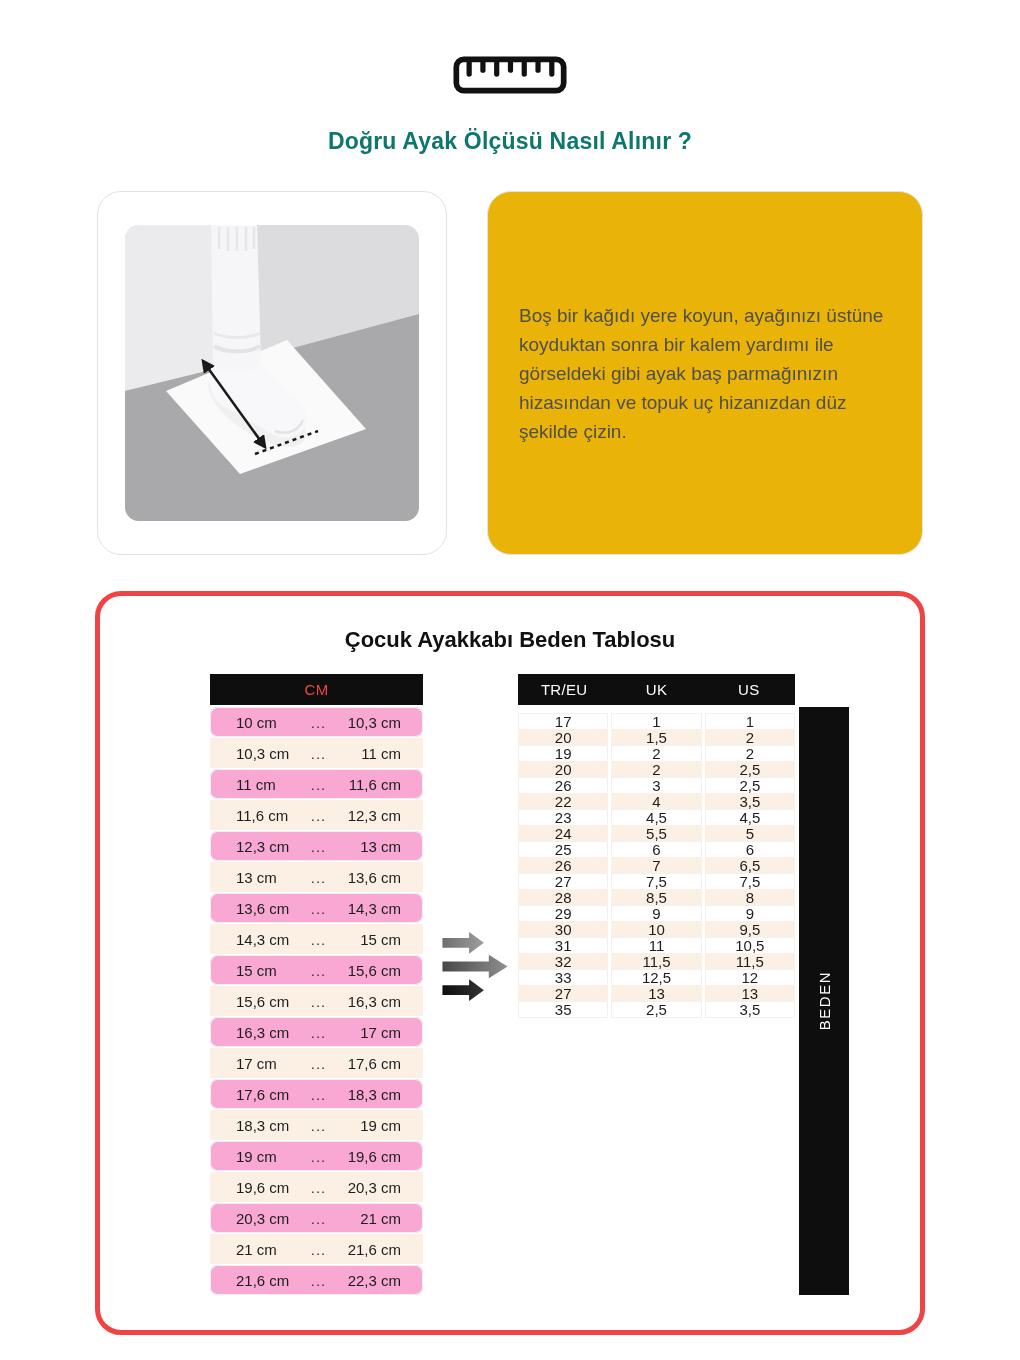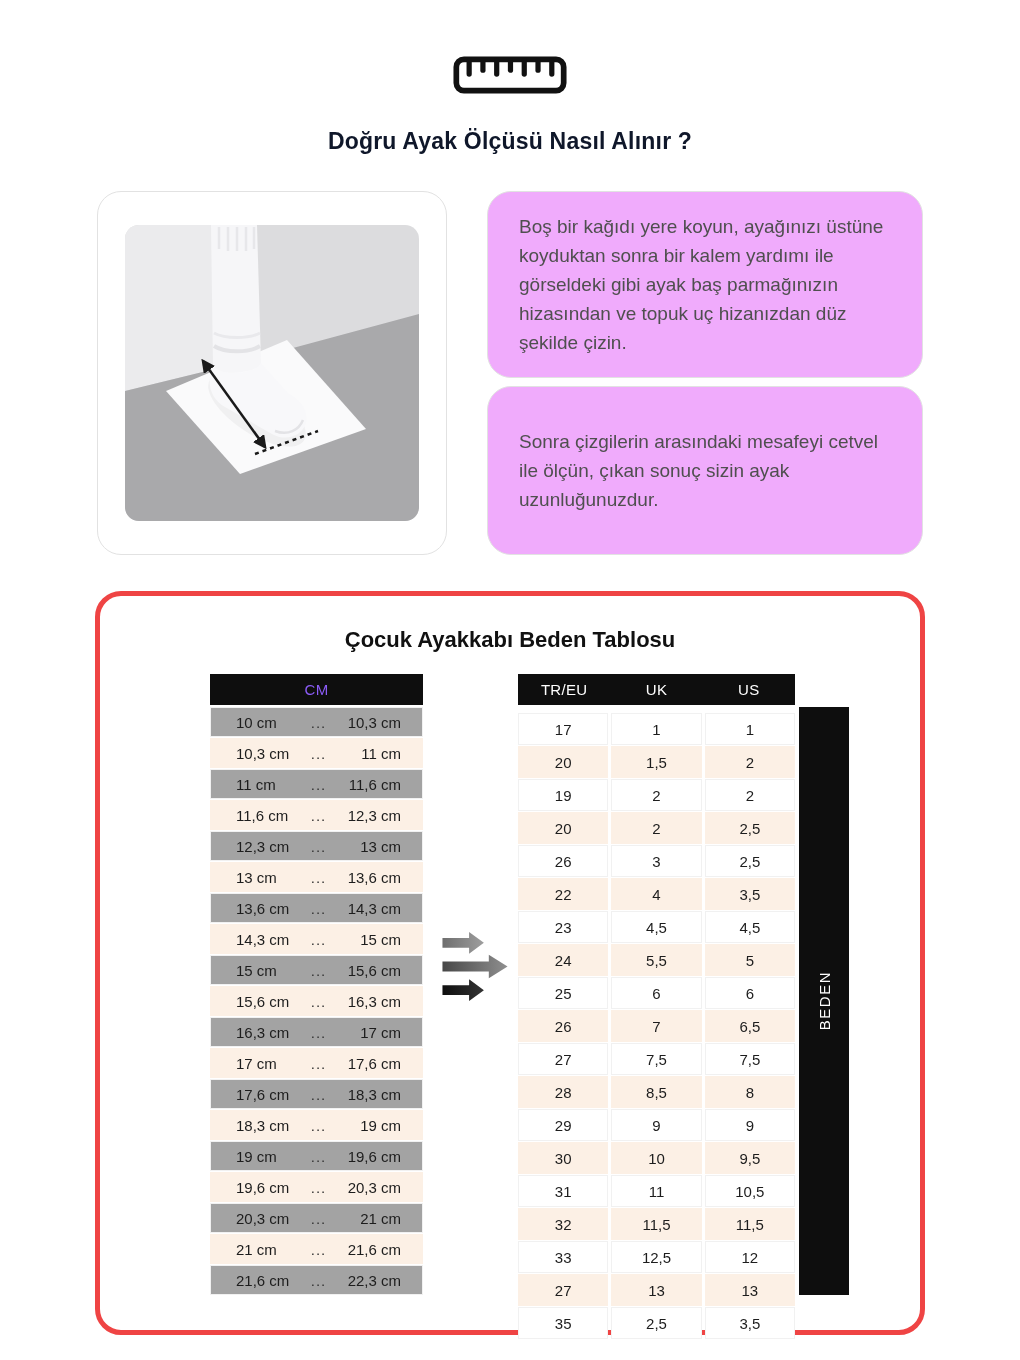--- a/index.html
+++ b/index.html
@@ -6,70 +6,70 @@
   html,body { background:#fff; }
   body {
     width:1020px; height:1360px;
     font-family:"Liberation Sans", sans-serif;
     color:#1d1d1d;
     position:relative;
     overflow:hidden;
   }
   .hero { display:flex; flex-direction:column; align-items:center; padding-top:56px; }
   .ruler-svg { width:122px; height:38px; display:block; }
-  .page-title { font-size:23px; font-weight:bold; color:#0f172a; margin-top:34px; letter-spacing:.2px; }
+  .page-title { font-size:23px; font-weight:bold; color:#0f766e; margin-top:34px; letter-spacing:.2px; }
 
   .content-row {
     display:flex; justify-content:center; gap:40px; margin-top:36px;
   }
   .photo-card {
     width:350px; height:364px;
     border:1px solid #e2e2e2; border-radius:24px;
     display:flex; align-items:center; justify-content:center;
     background:#fff;
   }
   .photo-svg { width:294px; height:296px; border-radius:14px; display:block; }
   .steps { width:436px; display:flex; flex-direction:column; gap:8px; }
   .step-card {
-    border:1px solid #e2e2e2; border-radius:24px; background:#f0abfc;
+    border:1px solid #e2e2e2; border-radius:24px; background:#eab308;
     flex:1; display:flex; align-items:center;
     padding:20px 34px 20px 31px;
   }
   .step-card p { font-size:19px; line-height:29px; color:#4f4f4f; }
 
   .chart-card {
     width:830px; margin:36px auto 0 auto; height:744px;
     border:5px solid #ef4444; border-radius:26px; background:#fff;
   }
   .chart-title { text-align:center; font-size:22px; font-weight:bold; color:#111; margin-top:31px; }
   .tables { display:flex; margin-top:21px; padding-left:110px; position:relative; }
 
   .t-header {
-    height:31px; background:#0e0e0e; color:#8b5cf6;
+    height:31px; background:#0e0e0e; color:#ef4444;
     display:flex; align-items:center; justify-content:center;
     font-size:15px; margin-bottom:2px; letter-spacing:.3px;
   }
   .cm-table { width:213px; }
   .cm-row {
     display:flex; align-items:center; height:31px;
     font-size:15px; border-bottom:1px solid #fff;
   }
-  .cm-row.white { background:#a3a3a3; box-shadow: inset 0 0 0 1px #f1f1f1; }
+  .cm-row.white { background:#f9a8d4; box-shadow: inset 0 0 0 1px #f1f1f1; border-radius: 8px; }
   .cm-row.peach { background:#fcf0e5; }
   .cm-row .from { flex:1; text-align:left; padding-left:26px; }
   .cm-row .dots { width:38px; text-align:center; color:#333; letter-spacing:1px; }
   .cm-row .to { flex:1; text-align:right; padding-right:22px; }
 
   .spacer { width:95px; position:relative; }
   .arrows-svg { position:absolute; top:256px; left:19px; width:67px; height:71px; }
 
   .size-table { width:277px; }
   .size-header { display:grid; grid-template-columns:1fr 1fr 1fr; height:31px; background:#0e0e0e; margin-bottom:8px; }
   .size-header span { color:#fff; font-size:15px; display:flex; align-items:center; justify-content:center; letter-spacing:.3px; }
-  .size-row { display:grid; grid-template-columns:1fr 1fr 1fr; column-gap:3px; height:33px; }
+  .size-row { display:grid; grid-template-columns:1fr 1fr 1fr; column-gap:3px; height:16px; }
   .size-row .cell {
     display:flex; align-items:center; justify-content:center;
     font-size:15px; border-bottom:1px solid #fff;
   }
   .size-row.white .cell { background:#fff; box-shadow: inset 0 0 0 1px #f1f1f1; }
   .size-row.peach .cell { background:#fcf0e5; }
 
   .beden-bar {
     width:50px; height:588px; background:#0e0e0e; margin-left:4px; margin-top:33px;
     display:flex; align-items:center; justify-content:center;
@@ -125,23 +125,20 @@
       <path d="M 88,140 C 81,158 85,173 100,182 L 147,209 C 161,217 177,211 181,198 C 184,186 176,175 163,168 L 136,138 C 130,150 94,152 88,140 Z" fill="#f8f8fa"></path>
       <path d="M 150,206 C 163,211 174,205 178,195" stroke="#e3e3e6" fill="none" stroke-width="2.5"></path>
       <line x1="78" y1="136" x2="140" y2="222" stroke="#1a1a1a" stroke-width="2.5" marker-start="url(#ah)" marker-end="url(#ah)"></line>
       <line x1="130" y1="229" x2="193" y2="206" stroke="#1a1a1a" stroke-width="2.5" stroke-dasharray="4 4"></line>
     </svg>
   </div>
   <div class="steps">
     <div class="step-card">
       <p>Boş bir kağıdı yere koyun, ayağınızı üstüne koyduktan sonra bir kalem yardımı ile görseldeki gibi ayak baş parmağınızın hizasından ve topuk uç hizanızdan düz şekilde çizin.</p>
     </div>
-    <div class="step-card">
-      <p>Sonra çizgilerin arasındaki mesafeyi cetvel ile ölçün, çıkan sonuç sizin ayak uzunluğunuzdur.</p>
-    </div>
   </div>
 </div>
 
 <div class="chart-card">
   <h2 class="chart-title">Çocuk Ayakkabı Beden Tablosu</h2>
   <div class="tables">
     <div class="cm-table">
       <div class="t-header">CM</div>
       <div id="cm-body">
           <div class="cm-row white">

